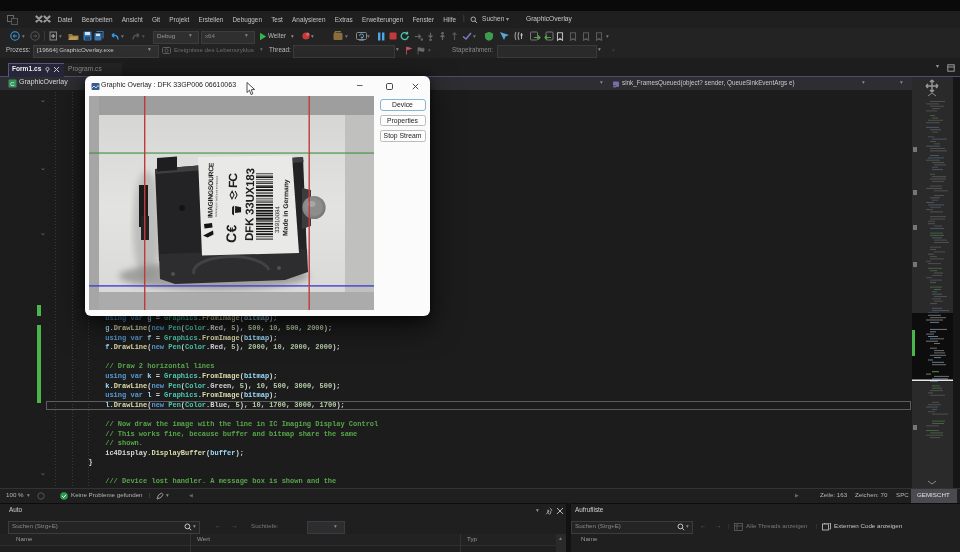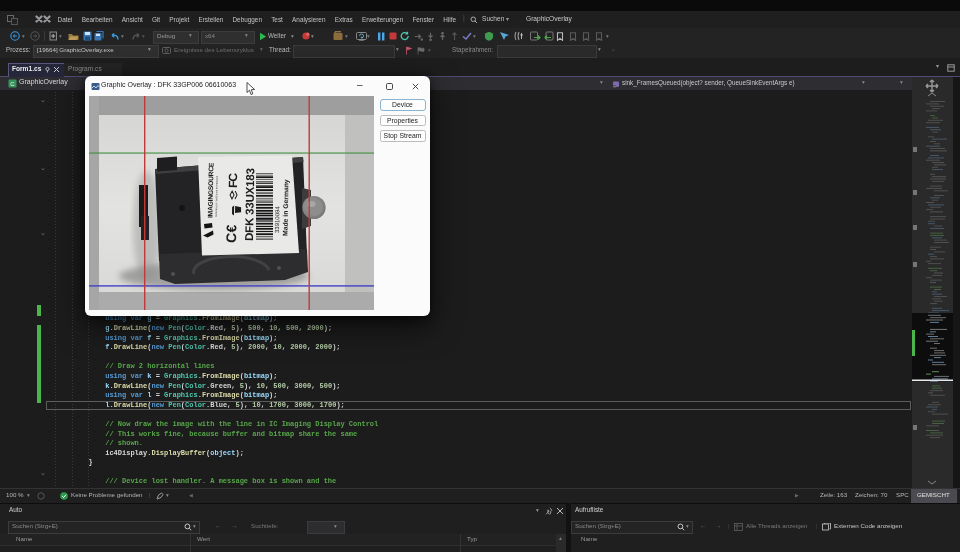--- a/index.html
+++ b/index.html
@@ -242,21 +242,21 @@
 <div style="height:9.6px;">&nbsp;&nbsp;&nbsp;&nbsp;&nbsp;&nbsp;&nbsp;&nbsp;&nbsp;&nbsp;&nbsp;&nbsp;&nbsp;&nbsp;&nbsp;&nbsp;</div>
 <div style="height:9.6px;">&nbsp;&nbsp;&nbsp;&nbsp;&nbsp;&nbsp;&nbsp;&nbsp;&nbsp;&nbsp;&nbsp;&nbsp;&nbsp;&nbsp;&nbsp;&nbsp;<span style="color:#57a64a;">// Draw 2 horizontal lines</span></div>
 <div style="height:9.6px;">&nbsp;&nbsp;&nbsp;&nbsp;&nbsp;&nbsp;&nbsp;&nbsp;&nbsp;&nbsp;&nbsp;&nbsp;&nbsp;&nbsp;&nbsp;&nbsp;<span style="color:#569cd6;">using</span> <span style="color:#569cd6;">var</span> <span style="color:#9cdcfe;">k</span> <span style="color:#d6d6d6;">=</span> <span style="color:#4ec9b0;">Graphics</span><span style="color:#d6d6d6;">.</span><span style="color:#dcdcaa;">FromImage</span><span style="color:#d6d6d6;">(</span><span style="color:#9cdcfe;">bitmap</span><span style="color:#d6d6d6;">);</span></div>
 <div style="height:9.6px;">&nbsp;&nbsp;&nbsp;&nbsp;&nbsp;&nbsp;&nbsp;&nbsp;&nbsp;&nbsp;&nbsp;&nbsp;&nbsp;&nbsp;&nbsp;&nbsp;<span style="color:#9cdcfe;">k</span><span style="color:#d6d6d6;">.</span><span style="color:#dcdcaa;">DrawLine</span><span style="color:#d6d6d6;">(</span><span style="color:#569cd6;">new</span> <span style="color:#4ec9b0;">Pen</span><span style="color:#d6d6d6;">(</span><span style="color:#4ec9b0;">Color</span><span style="color:#d6d6d6;">.</span><span style="color:#d6d6d6;">Green</span><span style="color:#d6d6d6;">, </span><span style="color:#b5cea8;">5</span><span style="color:#d6d6d6;">), </span><span style="color:#b5cea8;">10</span><span style="color:#d6d6d6;">, </span><span style="color:#b5cea8;">500</span><span style="color:#d6d6d6;">, </span><span style="color:#b5cea8;">3000</span><span style="color:#d6d6d6;">, </span><span style="color:#b5cea8;">500</span><span style="color:#d6d6d6;">);</span></div>
 <div style="height:9.6px;">&nbsp;&nbsp;&nbsp;&nbsp;&nbsp;&nbsp;&nbsp;&nbsp;&nbsp;&nbsp;&nbsp;&nbsp;&nbsp;&nbsp;&nbsp;&nbsp;<span style="color:#569cd6;">using</span> <span style="color:#569cd6;">var</span> <span style="color:#9cdcfe;">l</span> <span style="color:#d6d6d6;">=</span> <span style="color:#4ec9b0;">Graphics</span><span style="color:#d6d6d6;">.</span><span style="color:#dcdcaa;">FromImage</span><span style="color:#d6d6d6;">(</span><span style="color:#9cdcfe;">bitmap</span><span style="color:#d6d6d6;">);</span></div>
 <div style="height:9.6px;">&nbsp;&nbsp;&nbsp;&nbsp;&nbsp;&nbsp;&nbsp;&nbsp;&nbsp;&nbsp;&nbsp;&nbsp;&nbsp;&nbsp;&nbsp;&nbsp;<span style="color:#9cdcfe;">l</span><span style="color:#d6d6d6;">.</span><span style="color:#dcdcaa;">DrawLine</span><span style="color:#d6d6d6;">(</span><span style="color:#569cd6;">new</span> <span style="color:#4ec9b0;">Pen</span><span style="color:#d6d6d6;">(</span><span style="color:#4ec9b0;">Color</span><span style="color:#d6d6d6;">.</span><span style="color:#d6d6d6;">Blue</span><span style="color:#d6d6d6;">, </span><span style="color:#b5cea8;">5</span><span style="color:#d6d6d6;">), </span><span style="color:#b5cea8;">10</span><span style="color:#d6d6d6;">, </span><span style="color:#b5cea8;">1700</span><span style="color:#d6d6d6;">, </span><span style="color:#b5cea8;">3000</span><span style="color:#d6d6d6;">, </span><span style="color:#b5cea8;">1700</span><span style="color:#d6d6d6;">);</span></div>
 <div style="height:9.6px;">&nbsp;&nbsp;&nbsp;&nbsp;&nbsp;&nbsp;&nbsp;&nbsp;&nbsp;&nbsp;&nbsp;&nbsp;&nbsp;&nbsp;&nbsp;&nbsp;</div>
 <div style="height:9.6px;">&nbsp;&nbsp;&nbsp;&nbsp;&nbsp;&nbsp;&nbsp;&nbsp;&nbsp;&nbsp;&nbsp;&nbsp;&nbsp;&nbsp;&nbsp;&nbsp;<span style="color:#57a64a;">// Now draw the image with the line in IC Imaging Display Control</span></div>
 <div style="height:9.6px;">&nbsp;&nbsp;&nbsp;&nbsp;&nbsp;&nbsp;&nbsp;&nbsp;&nbsp;&nbsp;&nbsp;&nbsp;&nbsp;&nbsp;&nbsp;&nbsp;<span style="color:#57a64a;">// This works fine, because buffer and bitmap share the same</span></div>
 <div style="height:9.6px;">&nbsp;&nbsp;&nbsp;&nbsp;&nbsp;&nbsp;&nbsp;&nbsp;&nbsp;&nbsp;&nbsp;&nbsp;&nbsp;&nbsp;&nbsp;&nbsp;<span style="color:#57a64a;">// shown.</span></div>
-<div style="height:9.6px;">&nbsp;&nbsp;&nbsp;&nbsp;&nbsp;&nbsp;&nbsp;&nbsp;&nbsp;&nbsp;&nbsp;&nbsp;&nbsp;&nbsp;&nbsp;&nbsp;<span style="color:#d6d6d6;">ic4Display</span><span style="color:#d6d6d6;">.</span><span style="color:#dcdcaa;">DisplayBuffer</span><span style="color:#d6d6d6;">(</span><span style="color:#9cdcfe;">object</span><span style="color:#d6d6d6;">);</span></div>
+<div style="height:9.6px;">&nbsp;&nbsp;&nbsp;&nbsp;&nbsp;&nbsp;&nbsp;&nbsp;&nbsp;&nbsp;&nbsp;&nbsp;&nbsp;&nbsp;&nbsp;&nbsp;<span style="color:#d6d6d6;">ic4Display</span><span style="color:#d6d6d6;">.</span><span style="color:#dcdcaa;">DisplayBuffer</span><span style="color:#d6d6d6;">(</span><span style="color:#9cdcfe;">buffer</span><span style="color:#d6d6d6;">);</span></div>
 <div style="height:9.6px;">&nbsp;&nbsp;&nbsp;&nbsp;&nbsp;&nbsp;&nbsp;&nbsp;&nbsp;&nbsp;&nbsp;&nbsp;<span style="color:#d6d6d6;">}</span></div>
 <div style="height:9.6px;">&nbsp;&nbsp;&nbsp;&nbsp;&nbsp;&nbsp;&nbsp;&nbsp;&nbsp;&nbsp;&nbsp;&nbsp;&nbsp;&nbsp;&nbsp;&nbsp;</div>
 <div style="height:9.6px;">&nbsp;&nbsp;&nbsp;&nbsp;&nbsp;&nbsp;&nbsp;&nbsp;&nbsp;&nbsp;&nbsp;&nbsp;&nbsp;&nbsp;&nbsp;&nbsp;<span style="color:#57a64a;">/// Device lost handler. A message box is shown and the</span></div>
 </div>
 <div class="abs" style="left:46px;top:400.9px;width:865px;height:9.2px;border:1px solid #5c5c5c;background:transparent;box-sizing:border-box;"></div>
 <svg class="abs" style="left:912px;top:77px" width="41" height="411" viewBox="0 0 41 411">
 <rect x="0" y="0" width="41" height="411" fill="#2a2a2a"></rect>
 <path d="M20 3 v12 M14 9 h12 M20 3 l-2 2 M20 3 l2 2 M20 15 l-2 -2 M20 15 l2 -2 M14 9 l2 -2 M14 9 l2 2 M26 9 l-2 -2 M26 9 l-2 2" stroke="#999" stroke-width="1.4" fill="none"></path>
 <path d="M6 19 l4 -3 l4 3" stroke="#888" stroke-width="1" fill="none" transform="translate(10,0)"></path>
 <rect x="18" y="24.0" width="15" height="1" fill="#6e6e6e" opacity="0.55"></rect>

